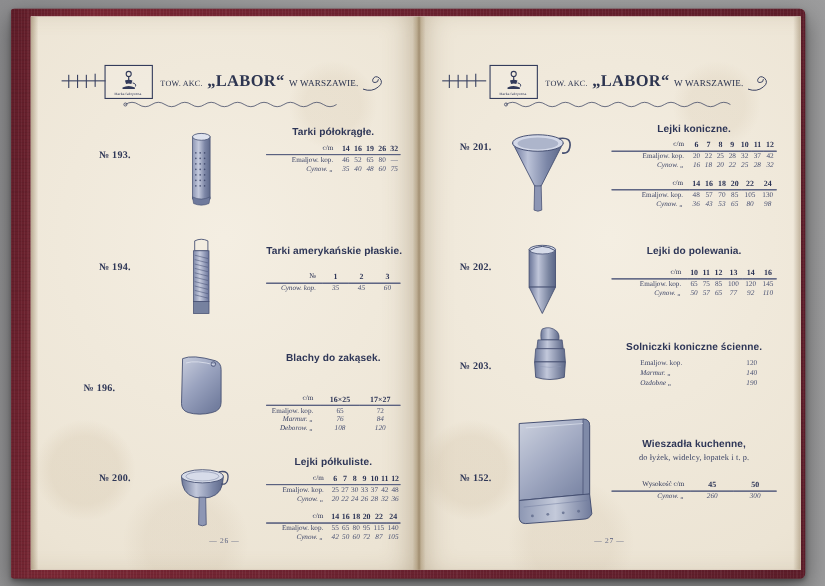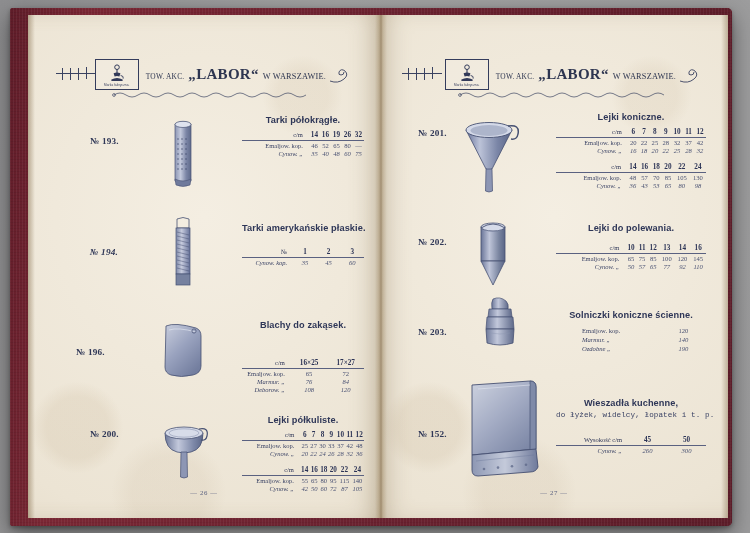--- a/index.html
+++ b/index.html
@@ -75,21 +75,21 @@
   .num { position:absolute; font-size:9.2px; font-weight:700; color:#2f3757;
     font-family:"Liberation Serif", serif; letter-spacing:.2px; white-space:nowrap; }
   .illus { position:absolute; }
 
   
   .block { position:absolute; color:#2f3757; }
   .bhead { text-align:center; font-size:9.2px; font-weight:700;
     font-family:"Liberation Sans", sans-serif; letter-spacing:.1px;
     color:#2e3657; margin-bottom:5px; white-space:nowrap; }
   .bsub { text-align:center; font-size:7.6px; color:#3b4365; margin:-2px 0 16px 0;
-    font-family:Liberation Mono, monospace; letter-spacing:.1px; white-space:nowrap; }
+    font-family:Liberation Serif, serif; letter-spacing:.1px; white-space:nowrap; }
   table { border-collapse:collapse; width:100%; }
   th, td { font-size:6.6px; color:#3c4466; font-family:"Liberation Serif", serif;
     padding:.6px 0; white-space:nowrap; }
   thead th { font-weight:700; font-size:7.2px; color:#2b3355; text-align:center;
     padding-bottom:1.4px; }
   thead tr { border-bottom:.8px solid #5a6180; }
   th.lbl { text-align:right; font-weight:400; font-size:6.5px; padding-right:6px; }
   td.lbl { text-align:right; padding-right:6px; font-size:6.5px; }
   td.num2 { text-align:center; color:#4a5273; }
   .ital { font-style:italic; }
@@ -218,21 +218,21 @@
                   <td class="num2">48</td>
                   <td class="num2">60</td>
                   <td class="num2">75</td>
                 </tr>
               </tbody>
             </table>
           </div>
         </div>
 
         <div class="prow">
-          <div class="num" style="left:62px; top:232px;font-style:italic;">№ 194.</div>
+          <div class="num" style="left:62px; top:222px;">№ 194.</div>
           <div class="illus" style="left:140px; top:200px;">
             <svg width="30" height="76" viewBox="0 0 30 76">
               <defs>
                   <linearGradient id="mt2" x1="0" y1="0" x2="1" y2="0">
                 <stop offset="0" stop-color="#7f89a9"></stop>
                     <stop offset=".4" stop-color="#c6cbdd"></stop>
                 <stop offset="1" stop-color="#68739a"></stop>
                   </linearGradient>
                 </defs>
               <path d="M9 4 q6-3 12 0 L21 13 L9 13 Z" fill="none" stroke="#465072" stroke-width=".8"></path>

